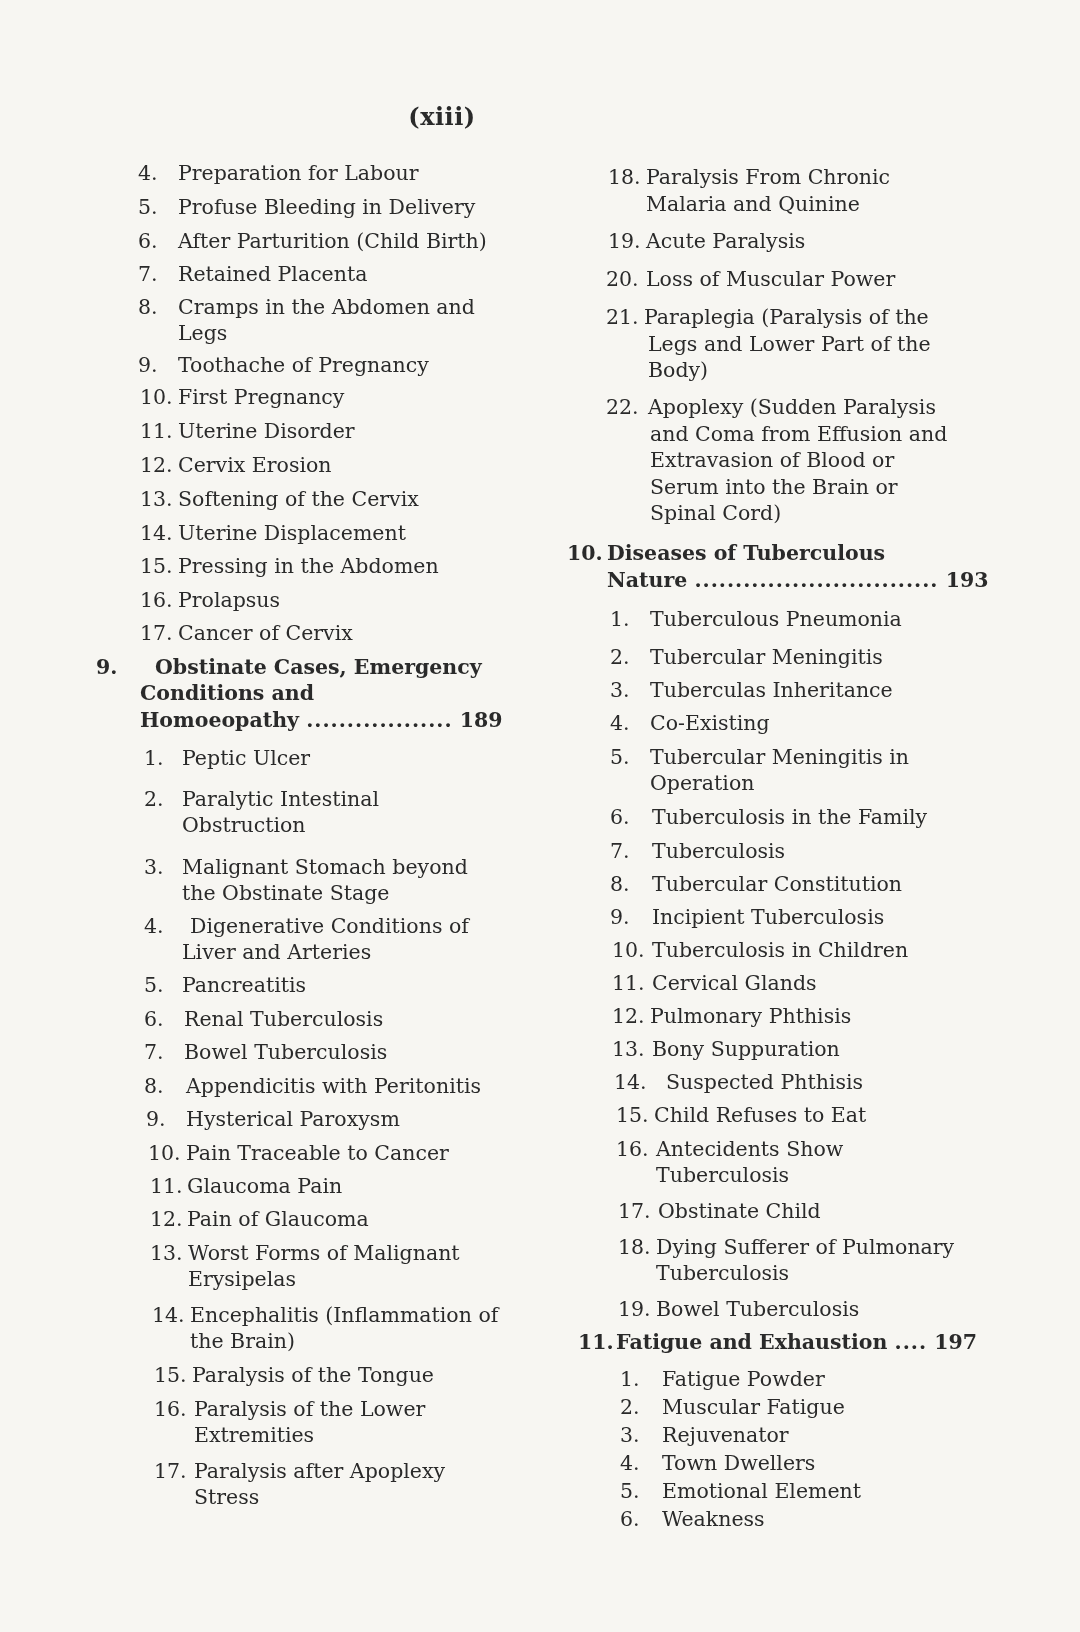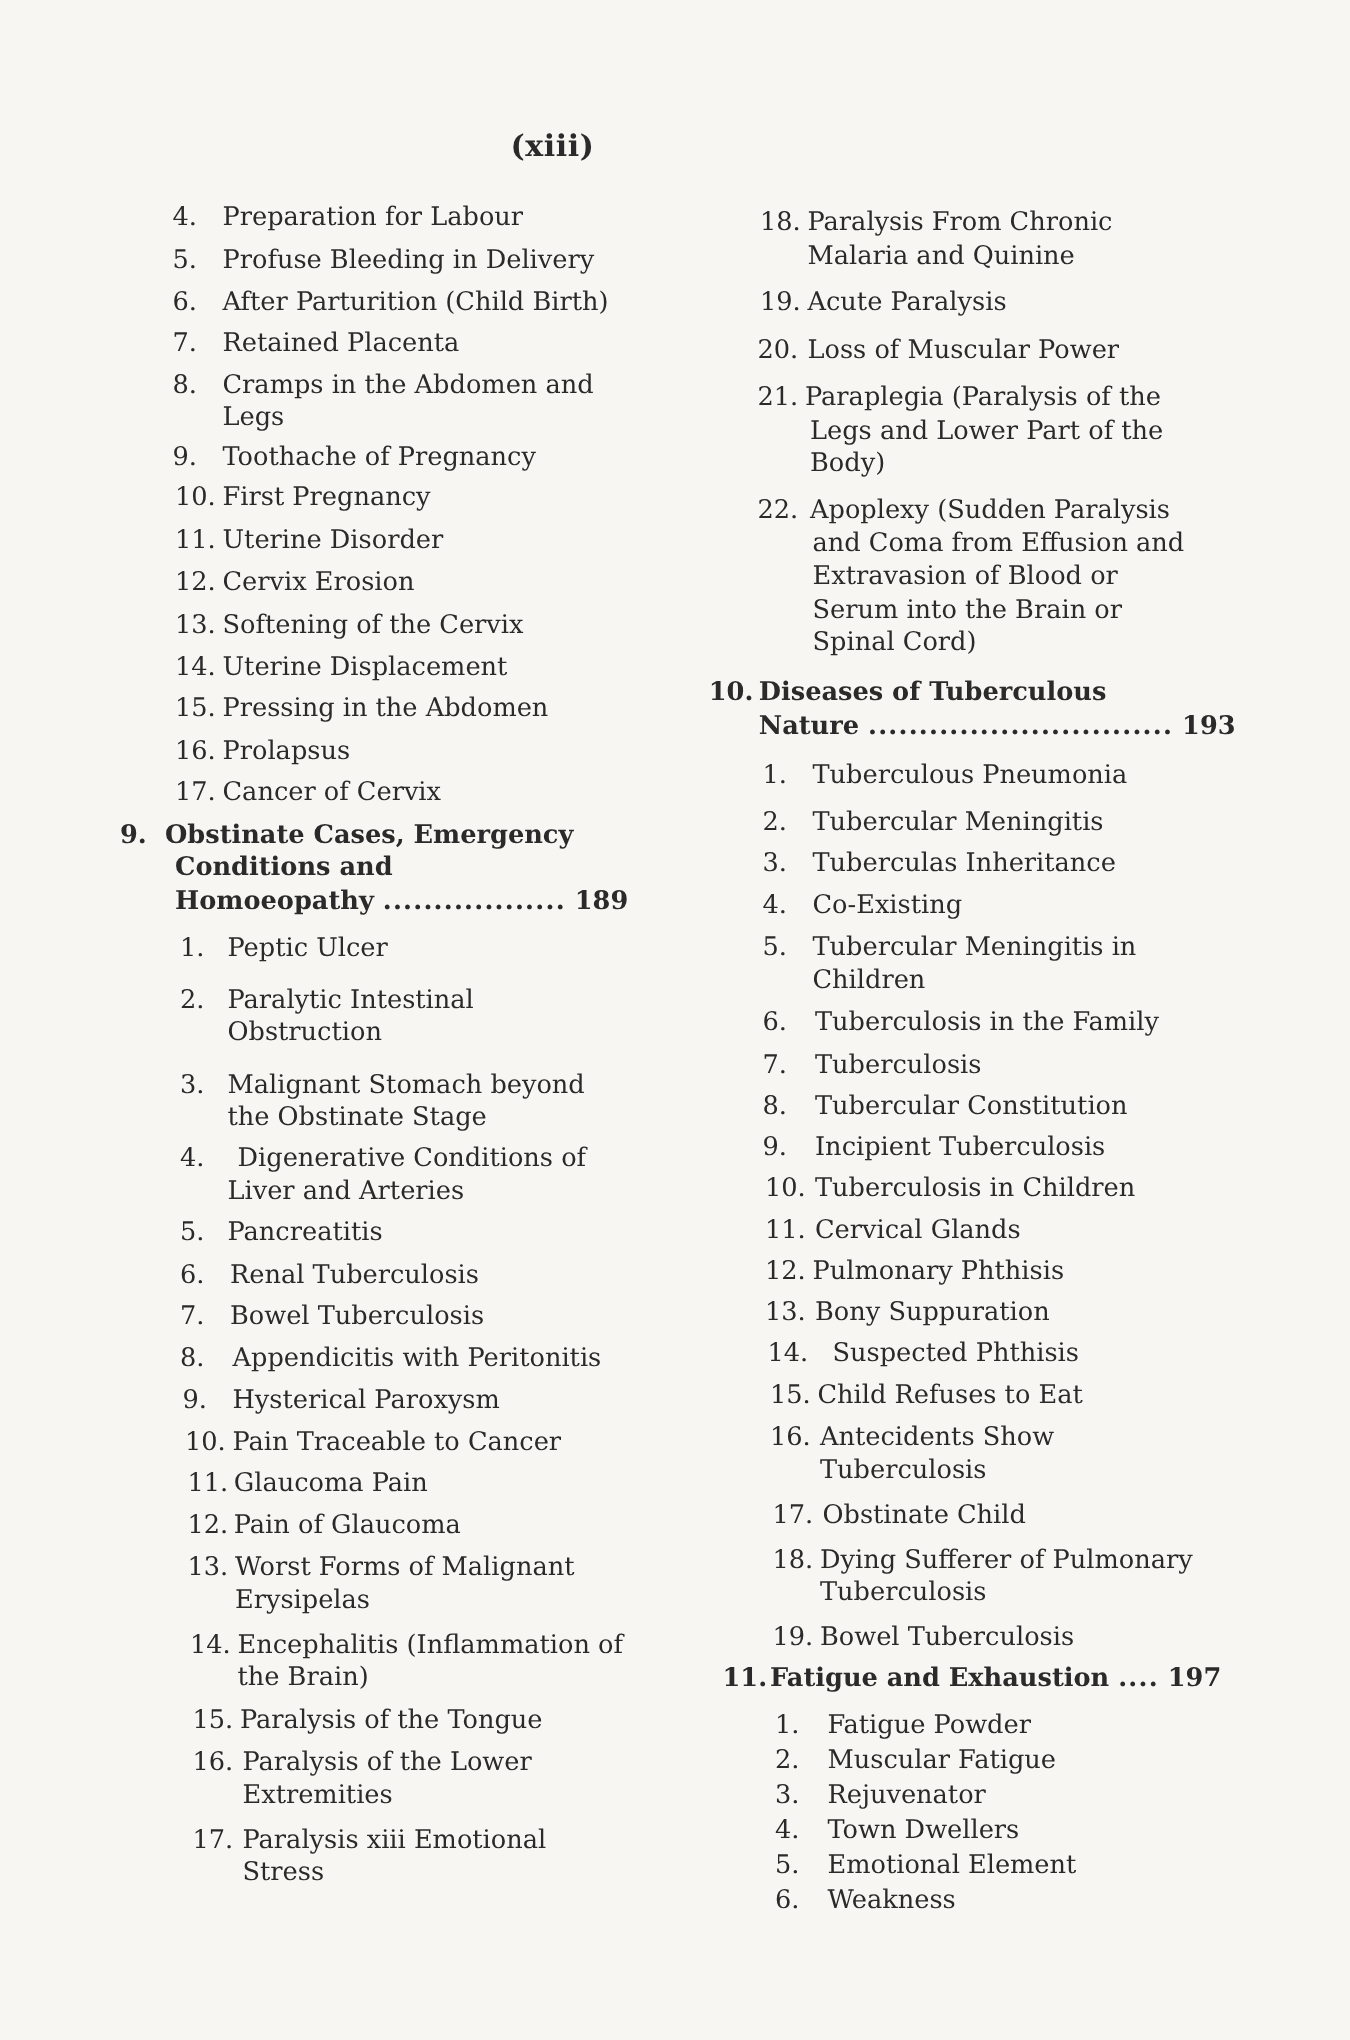--- a/index.html
+++ b/index.html
@@ -76,21 +76,21 @@
         <span class="num">16.</span>
         <span class="txt" style="left:38px">Prolapsus</span>
       </div>
     <div class="line" style="top:620px;left:140px">
         <span class="num">17.</span>
         <span class="txt" style="left:38px">Cancer of Cervix</span>
       </div>
 
     <div class="line bold" style="top:654px;left:96px">
         <span class="num">9.</span>
-        <span class="txt" style="left:36px">Obstinate Cases, Emergency</span>
+        <span class="txt" style="left:59px">Obstinate Cases, Emergency</span>
       </div>
     <div class="line bold" style="top:680px;left:140px">
         <span class="txt">Conditions and</span>
       </div>
     <div class="line bold" style="top:707px;left:140px"><span>Homoeopathy</span> <span class="dots">..................</span> <span>189</span></div>
 
     <div class="line" style="top:745px;left:144px">
         <span class="num">1.</span>
         <span class="txt" style="left:38px">Peptic Ulcer</span>
       </div>
@@ -167,21 +167,21 @@
       </div>
     <div class="line" style="top:1396px;left:154px">
         <span class="num">16.</span>
         <span class="txt" style="left:40px">Paralysis of the Lower</span>
       </div>
     <div class="line" style="top:1422px;left:194px">
         <span class="txt">Extremities</span>
       </div>
     <div class="line" style="top:1458px;left:154px">
         <span class="num">17.</span>
-        <span class="txt" style="left:40px">Paralysis xiii Emotional</span>
+        <span class="txt" style="left:40px">Paralysis after Apoplexy</span>
       </div>
     <div class="line" style="top:1484px;left:194px">
         <span class="txt">Stress</span>
       </div>
   </div>
 
   <div>
     <div class="line" style="top:164px;left:608px">
         <span class="num">18.</span>
         <span class="txt" style="left:38px">Paralysis From Chronic</span>
@@ -244,21 +244,21 @@
       </div>
     <div class="line" style="top:710px;left:610px">
         <span class="num">4.</span>
         <span class="txt" style="left:40px">Co-Existing</span>
       </div>
     <div class="line" style="top:744px;left:610px">
         <span class="num">5.</span>
         <span class="txt" style="left:40px">Tubercular Meningitis in</span>
       </div>
     <div class="line" style="top:770px;left:650px">
-        <span class="txt">Children</span>
+        <span class="txt">Operation</span>
       </div>
     <div class="line" style="top:804px;left:610px">
         <span class="num">6.</span>
         <span class="txt" style="left:42px">Tuberculosis in the Family</span>
       </div>
     <div class="line" style="top:838px;left:610px">
         <span class="num">7.</span>
         <span class="txt" style="left:42px">Tuberculosis</span>
       </div>
     <div class="line" style="top:871px;left:610px">

